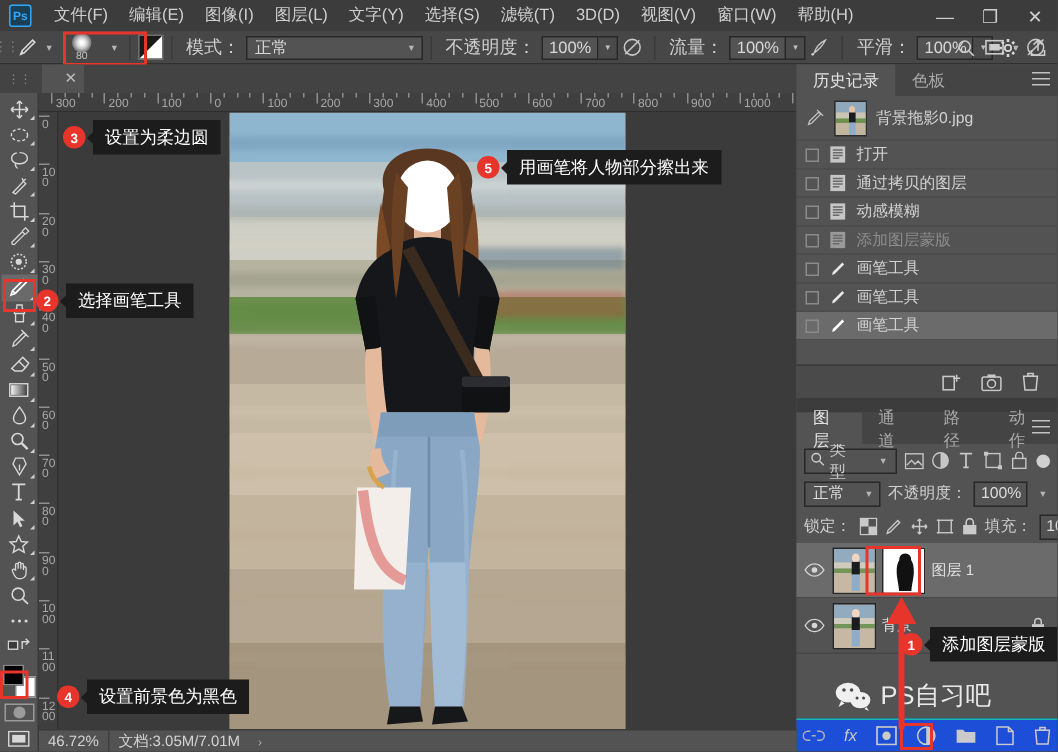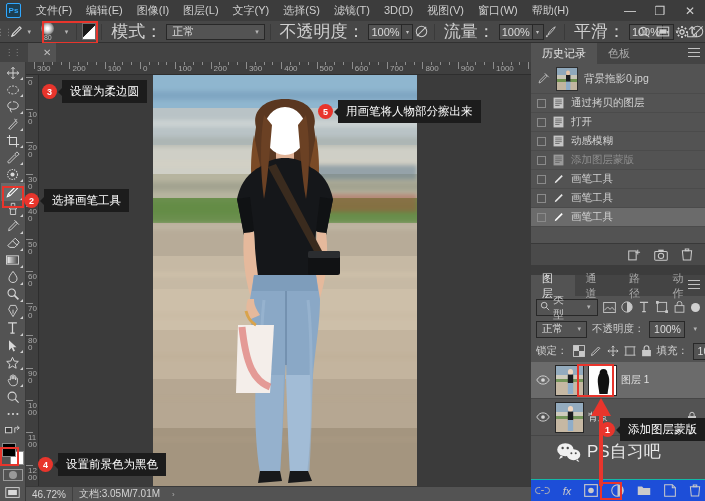--- a/index.html
+++ b/index.html
@@ -46,21 +46,21 @@
   }
   .brush-size-num { font-size: 7px; color: #c4c4c4; line-height: 6px; }
   .red-box-brush {
     position: absolute; left: 42px; top: 21px; width: 56px; height: 23px;
     border: 2px solid #e8352c; pointer-events: none;
   }
   .tool-preset-sq {
     width: 17px; height: 17px; background: linear-gradient(135deg, #1a1a1a 0 48%, #ffffff 52% 100%);
     border: 1px solid #6e6e6e;
   }
-  .ob-label { font-size: 17px; color: #cfcfcf; padding: 0 4px; white-space: nowrap; }
+  .ob-label { font-size: 12px; color: #cfcfcf; padding: 0 4px; white-space: nowrap; }
   .ob-select {
     height: 16px; background: #535353; border: 1px solid #282828;
     display: flex; align-items: center; justify-content: space-between;
     padding: 0 2px 0 5px; font-size: 11px; color: #d8d8d8;
   }
   .ob-select.mode { width: 118px; }
   .ob-field {
     height: 16px; background: #535353; border: 1px solid #282828;
     display: flex; align-items: center; padding: 0 4px; font-size: 11px; color: #d8d8d8;
     min-width: 34px; justify-content: center;
@@ -188,21 +188,21 @@
   .layer-item.sel { background: #6b6b6b; }
   .eye { width: 17px; display: flex; align-items: center; justify-content: center; color: #d6d6d6; flex: none; }
   .lthumb { width: 29px; height: 31px; border: 1px solid #262626; overflow: hidden; flex: none; position: relative; background:#7a7a7a; }
   .mask-thumb { width: 29px; height: 31px; border: 1px solid #262626; background: #ffffff; flex: none; position: relative; overflow: hidden; }
   .lname { font-size: 10px; color: #e0e0e0; }
   .red-box-mask { position: absolute; left: 46px; top: 2px; width: 37px; height: 33px; border: 2px solid #e8352c; pointer-events: none; }
   .layers-footer { height: 22px; background: #1d4ed8; display: flex; align-items: center; justify-content: center; gap: 13px; border-top: 1px solid #14b8a6; position: absolute; bottom: 0; width: 174px; }
   .red-box-maskbtn { position: absolute; left: 69px; top: 2px; width: 22px; height: 18px; border: 2px solid #e8352c; pointer-events: none; }
 
   
-  .watermark { position: absolute; left: 556px; top: 440px; display: flex; align-items: center; gap: 5px; justify-content: space-between; }
+  .watermark { position: absolute; left: 556px; top: 452px; display: flex; align-items: center; gap: 5px; justify-content: space-between; }
   .wechat { width: 26px; height: 20px; position: relative; }
   .wm-text { font-size: 17px; color: #e9e9e9; letter-spacing: 0px; }
 
   
   .annot { position: absolute; display: flex; align-items: center; z-index: 40; }
   .badge {
     width: 15px; height: 15px; border-radius: 50%; background: #e8352c; color: #fff;
     font-size: 9px; display: flex; align-items: center; justify-content: center; flex: none; font-weight: bold;
   }
   .bubble {
@@ -719,31 +719,31 @@
         </div>
 
         <div class="hist-row">
           <div class="hist-chk"></div>
           <div class="hist-ico">
               <svg width="11" height="12" viewBox="0 0 12 13">
                 <rect x="0.6" y="0.6" width="10.8" height="11.8" fill="#c6c6c6"></rect>
                 <path d="M2.4 3.2h7.2M2.4 5.2h7.2M2.4 7.2h7.2M2.4 9.2h4.8" stroke="#6a6a6a" stroke-width="1"></path>
               </svg>
             </div>
-          <div class="hlabel">通过拷贝的图层</div>
+          <div class="hlabel">打开</div>
         </div>
         <div class="hist-row">
           <div class="hist-chk"></div>
           <div class="hist-ico">
               <svg width="11" height="12" viewBox="0 0 12 13">
                 <rect x="0.6" y="0.6" width="10.8" height="11.8" fill="#c6c6c6"></rect>
                 <path d="M2.4 3.2h7.2M2.4 5.2h7.2M2.4 7.2h7.2M2.4 9.2h4.8" stroke="#6a6a6a" stroke-width="1"></path>
               </svg>
             </div>
-          <div class="hlabel">打开</div>
+          <div class="hlabel">通过拷贝的图层</div>
         </div>
         <div class="hist-row">
           <div class="hist-chk"></div>
           <div class="hist-ico">
               <svg width="11" height="12" viewBox="0 0 12 13">
                 <rect x="0.6" y="0.6" width="10.8" height="11.8" fill="#c6c6c6"></rect>
                 <path d="M2.4 3.2h7.2M2.4 5.2h7.2M2.4 7.2h7.2M2.4 9.2h4.8" stroke="#6a6a6a" stroke-width="1"></path>
               </svg>
             </div>
           <div class="hlabel">动感模糊</div>

